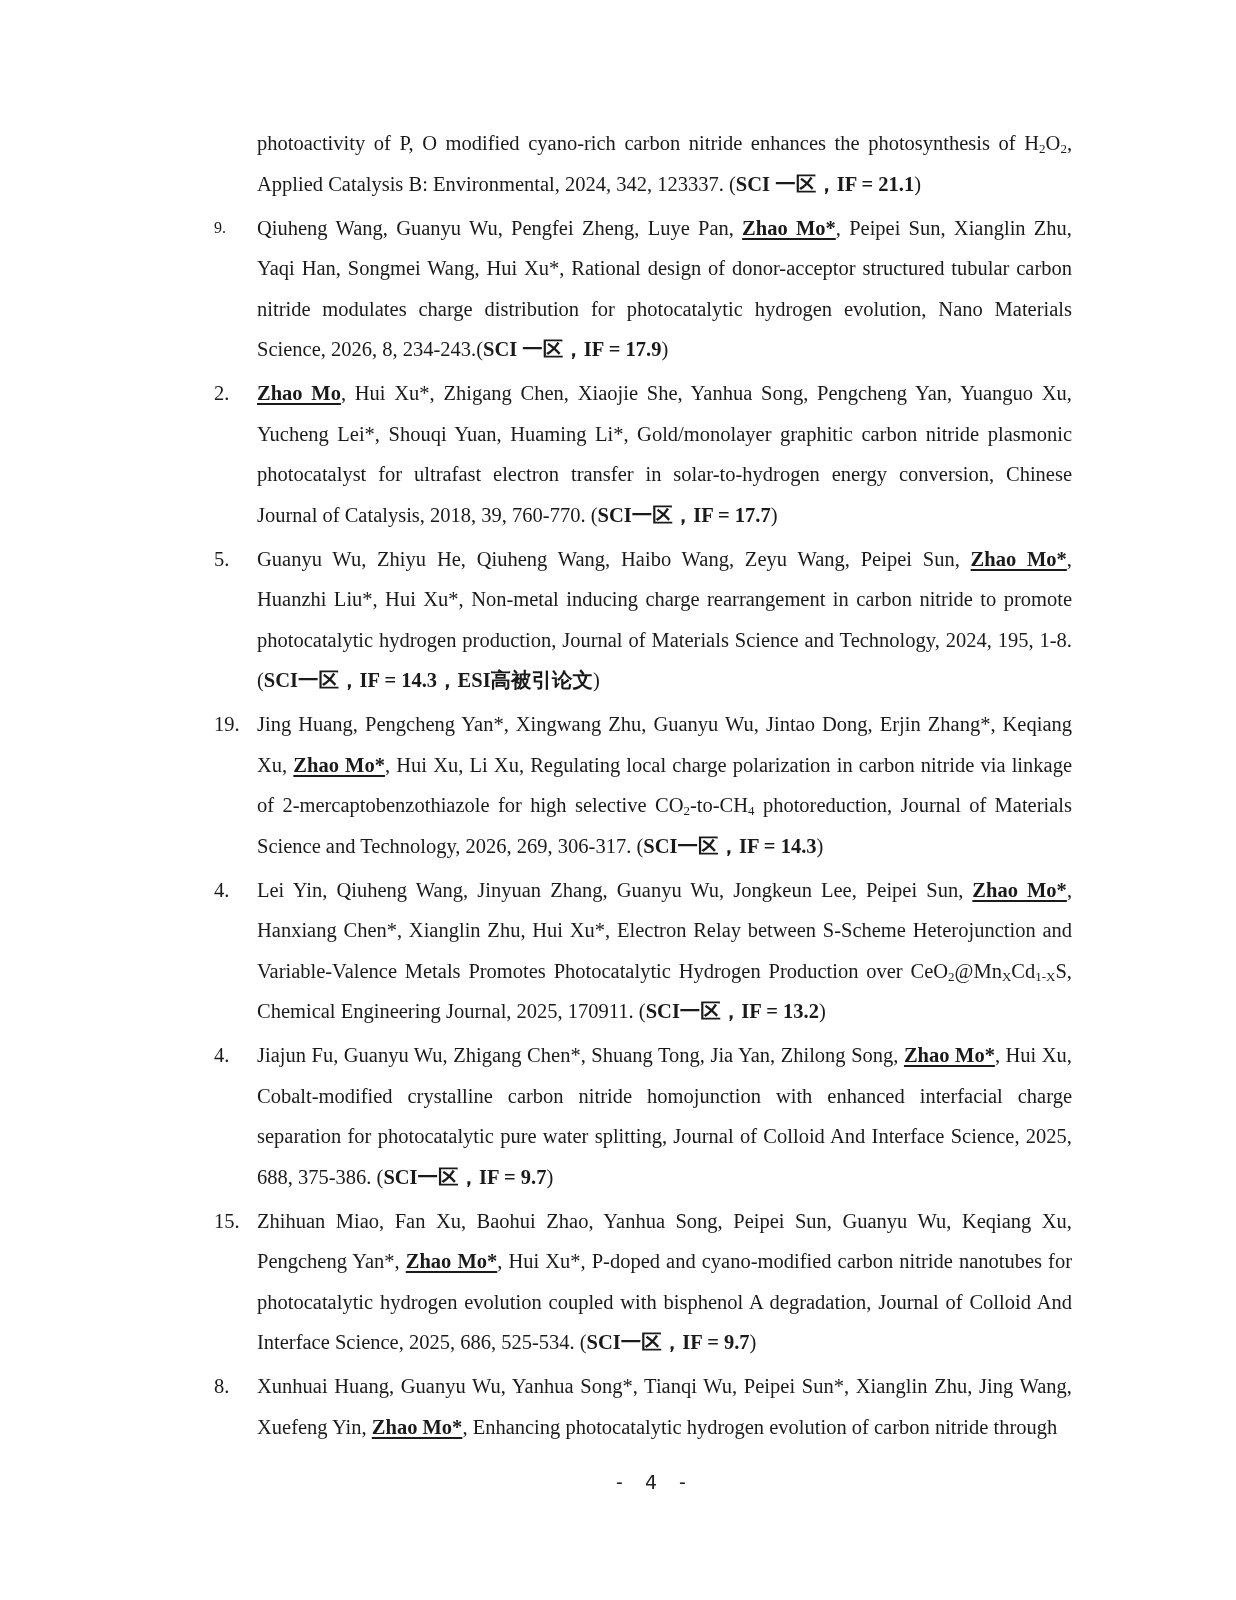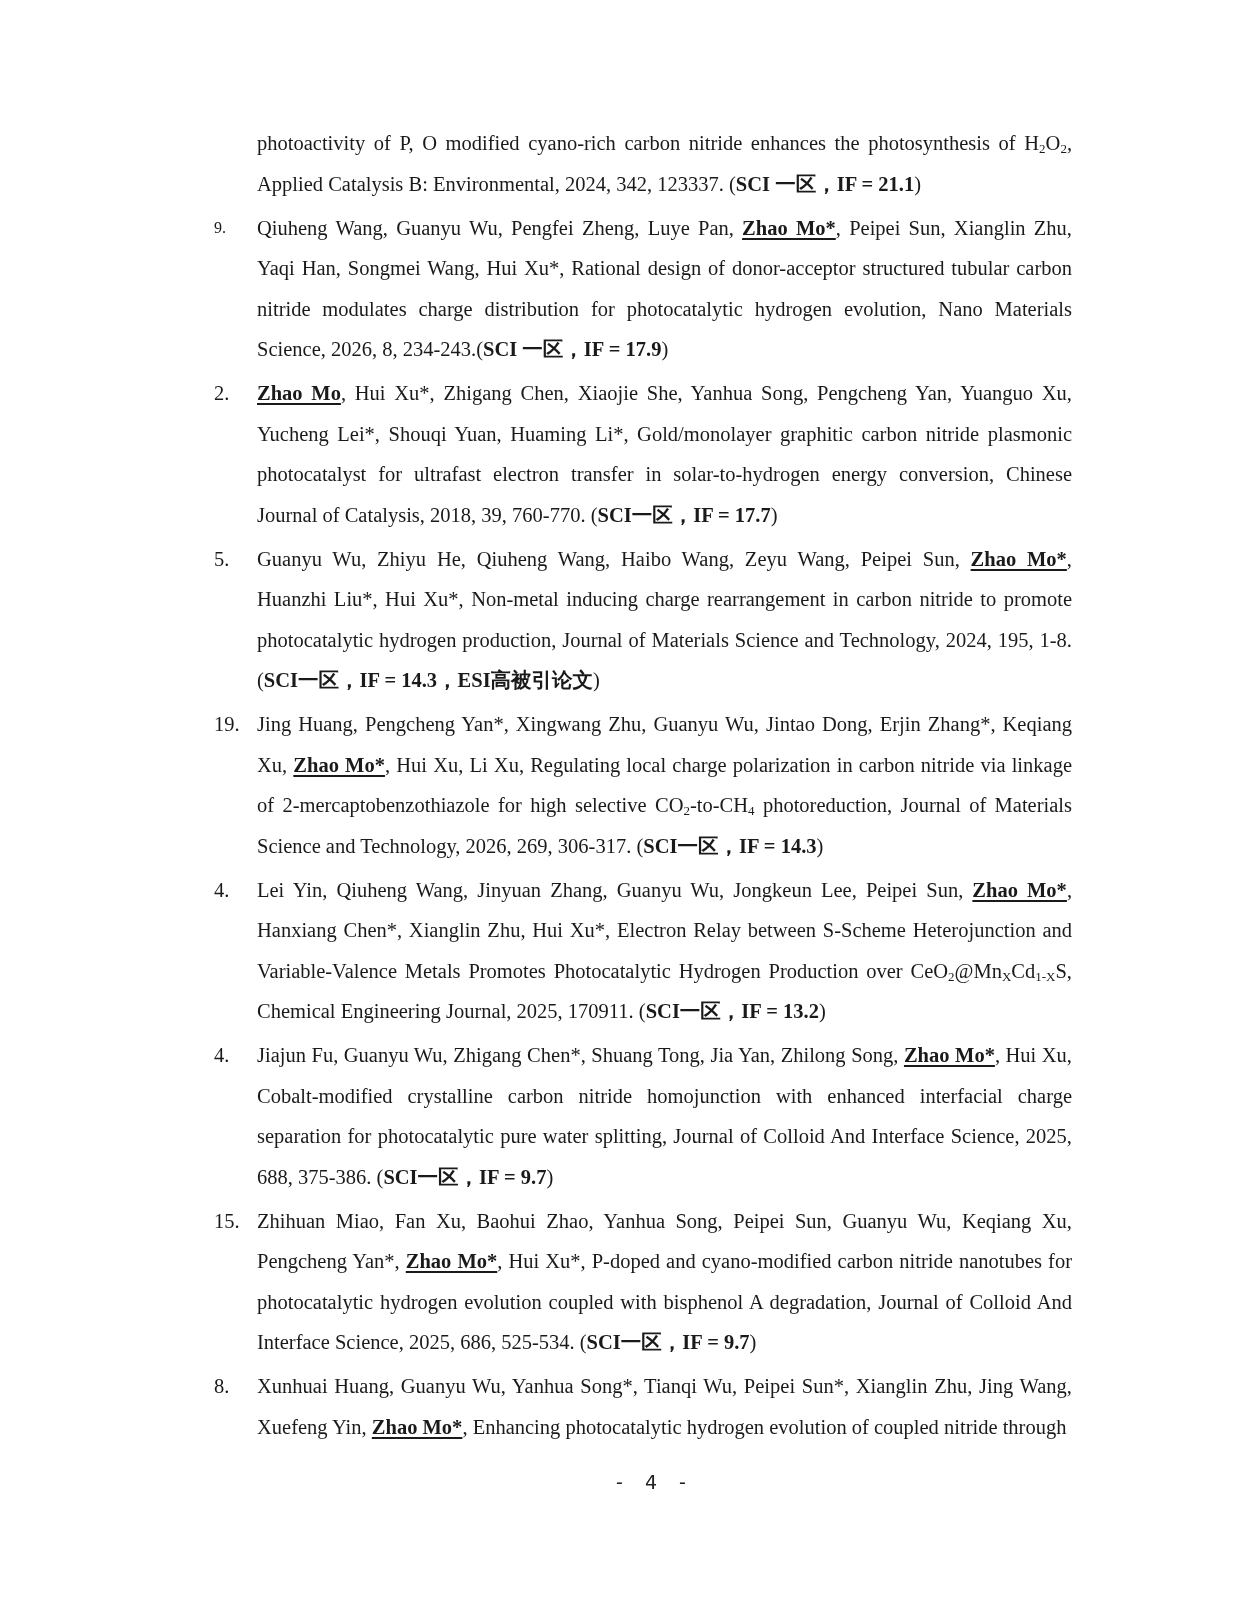--- a/index.html
+++ b/index.html
@@ -107,18 +107,18 @@
         <div class="entry">
           <span class="num">4.</span>
           <span class="body"><span>Jiajun Fu, Guanyu Wu, Zhigang Chen*, Shuang Tong, Jia Yan, Zhilong Song, </span><span class="author-self">Zhao Mo*</span><span>, Hui Xu, Cobalt-modified crystalline carbon nitride homojunction with enhanced interfacial charge separation for photocatalytic pure water splitting, Journal of Colloid And Interface Science, 2025, 688, 375-386. (</span><span class="badge">SCI一区，IF = 9.7</span><span>)</span></span>
         </div>
         <div class="entry">
           <span class="num">15.</span>
           <span class="body"><span>Zhihuan Miao, Fan Xu, Baohui Zhao, Yanhua Song, Peipei Sun, Guanyu Wu, Keqiang Xu, Pengcheng Yan*, </span><span class="author-self">Zhao Mo*</span><span>, Hui Xu*, P-doped and cyano-modified carbon nitride nanotubes for photocatalytic hydrogen evolution coupled with bisphenol A degradation, Journal of Colloid And Interface Science, 2025, 686, 525-534. (</span><span class="badge">SCI一区，IF = 9.7</span><span>)</span></span>
         </div>
         <div class="entry">
           <span class="num">8.</span>
-          <span class="body"><span>Xunhuai Huang, Guanyu Wu, Yanhua Song*, Tianqi Wu, Peipei Sun*, Xianglin Zhu, Jing Wang, Xuefeng Yin, </span><span class="author-self">Zhao Mo*</span><span>, Enhancing photocatalytic hydrogen evolution of coupled nitride through</span></span>
+          <span class="body"><span>Xunhuai Huang, Guanyu Wu, Yanhua Song*, Tianqi Wu, Peipei Sun*, Xianglin Zhu, Jing Wang, Xuefeng Yin, </span><span class="author-self">Zhao Mo*</span><span>, Enhancing photocatalytic hydrogen evolution of carbon nitride through</span></span>
         </div>
       </div>
   </div>
   <div class="page-number">- 4 -</div>
 </div>
 
 </body></html>

